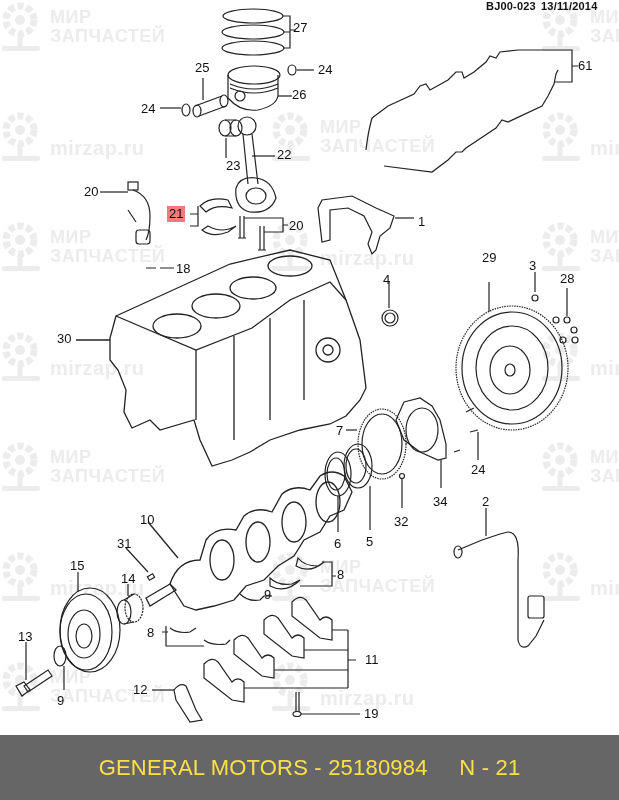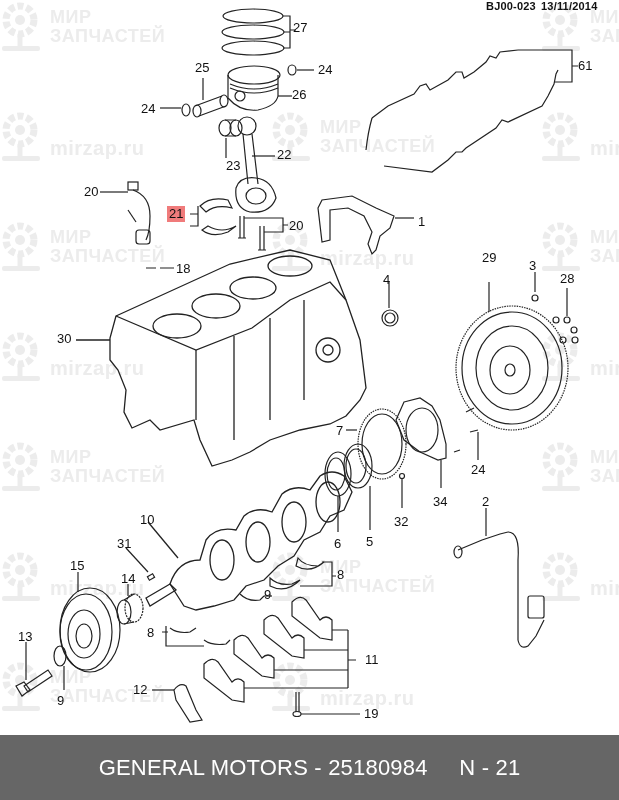--- a/index.html
+++ b/index.html
@@ -7,21 +7,21 @@
   #canvas{position:absolute;left:0;top:0;width:619px;height:735px;background:#fff;overflow:hidden;}
   .hdr{position:absolute;top:0;font-size:11px;color:#111;letter-spacing:0.2px;font-weight:bold;}
   .wm{position:absolute;display:flex;align-items:center;gap:8px;opacity:1;}
   .wm svg{display:block}
   .wm-text{color:#ececec;font-weight:bold;font-size:18px;line-height:19px;letter-spacing:0.5px;}
   .wm-text.lat{font-size:20px;font-weight:bold;}
   .callout{position:absolute;font-size:13px;color:#111;line-height:14px;}
   .callout.hl{background:#f07b7b;padding:1px 2px;}
   svg#art{position:absolute;left:0;top:0;}
   #footer{position:absolute;left:0;top:735px;width:619px;height:65px;background:#666;display:flex;align-items:center;justify-content:center;}
-  #footer-text{color:#ffffff;font-size:22px;letter-spacing:0.2px;white-space:pre;font-family:"Liberation Sans",sans-serif;}
+  #footer-text{color:#fde047;font-size:22px;letter-spacing:0.2px;white-space:pre;font-family:"Liberation Sans",sans-serif;}
 </style>
 </head>
 <body>
 
 <div id="canvas">
 
   <div class="wm" style="left:0;top:2px">
     <svg width="42" height="50" viewBox="0 0 42 50">
         <circle cx="20" cy="18" r="14" fill="none" stroke="#ececec" stroke-width="7" stroke-dasharray="6 3"></circle>
         <circle cx="20" cy="18" r="5" fill="#ececec"></circle>

